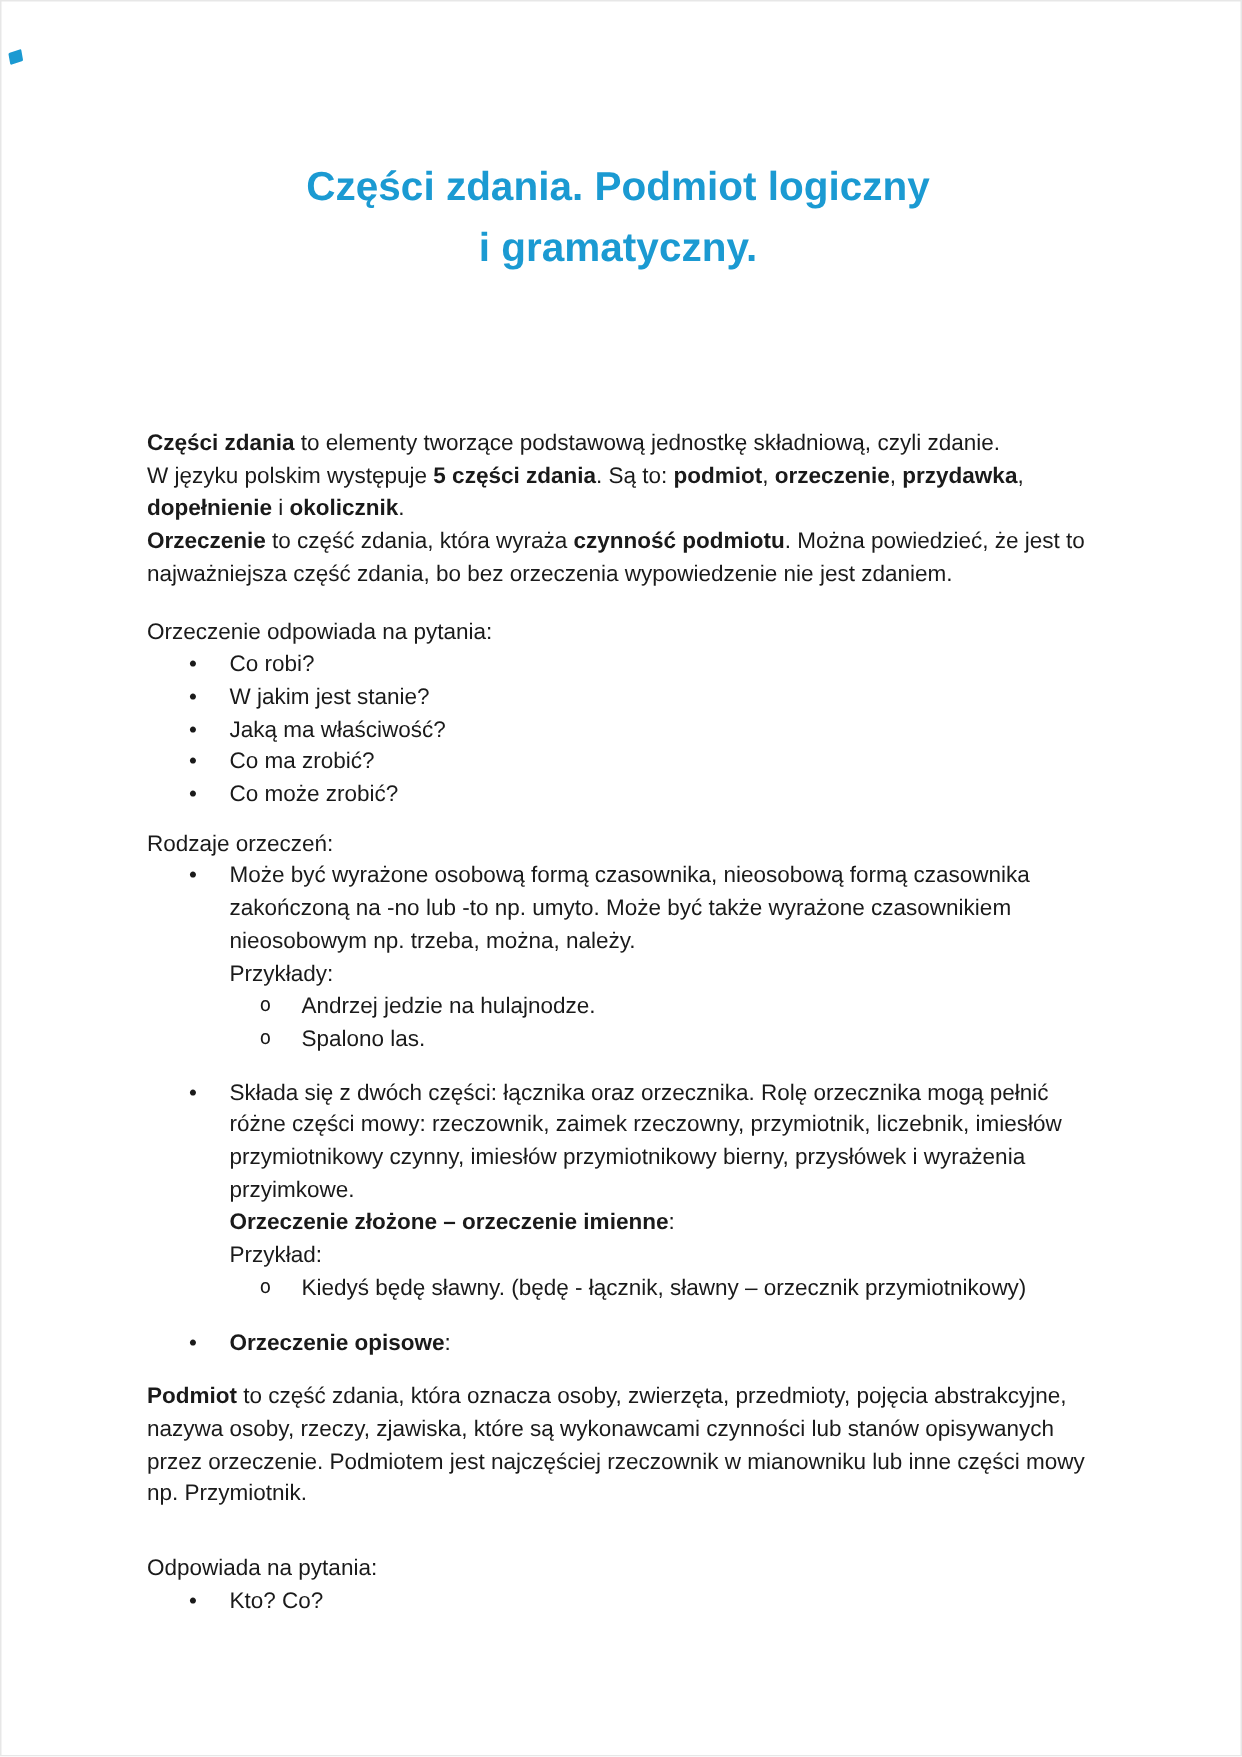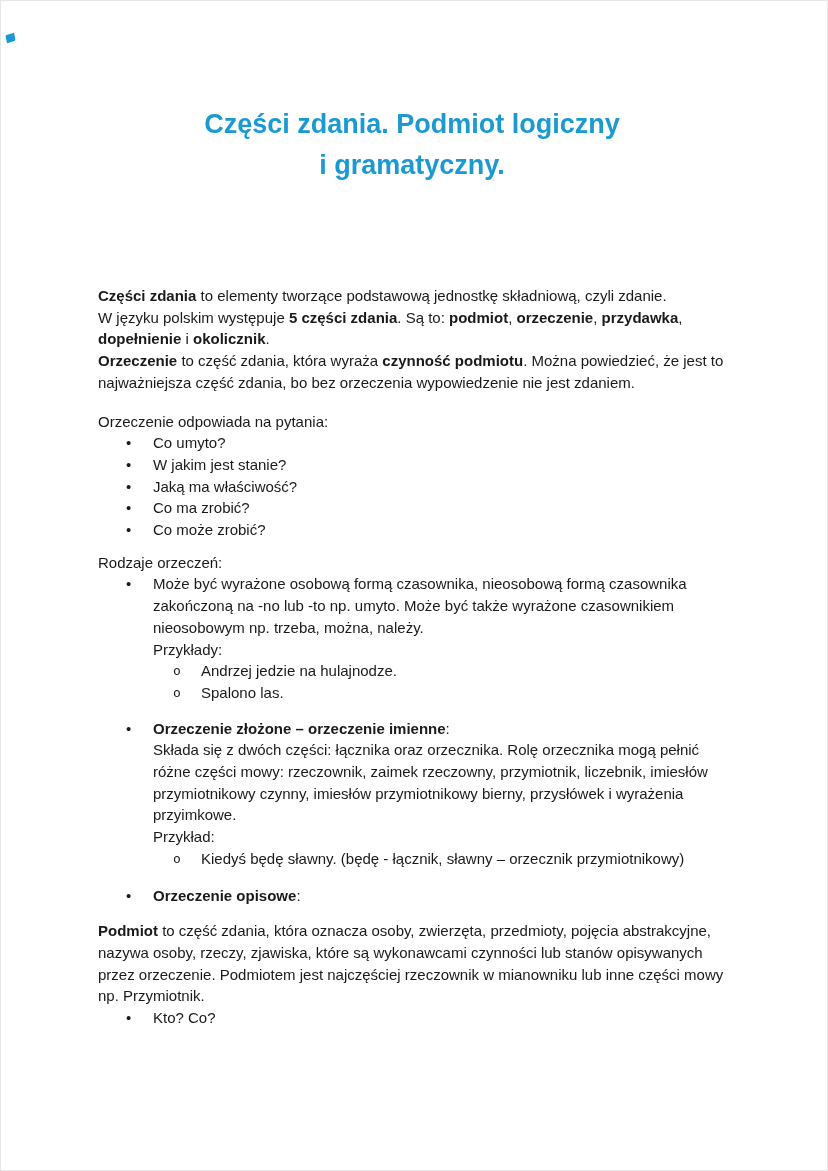--- a/index.html
+++ b/index.html
@@ -76,21 +76,21 @@
   </div>
 
   <div class="doc-content">
       <div class="para"><strong>Części zdania</strong><span> to elementy tworzące podstawową jednostkę składniową, czyli zdanie.</span><br><span>W języku polskim występuje </span><strong>5 części zdania</strong><span>. Są to: </span><strong>podmiot</strong><span>, </span><strong>orzeczenie</strong><span>, </span><strong>przydawka</strong><span>, </span><strong>dopełnienie</strong><span> i </span><strong>okolicznik</strong><span>.</span></div>
       <div class="para" style=""><strong>Orzeczenie</strong><span> to część zdania, która wyraża </span><strong>czynność podmiotu</strong><span>. Można powiedzieć, że jest to najważniejsza część zdania, bo bez orzeczenia wypowiedzenie nie jest zdaniem.</span></div>
       <div class="para" style="margin-top: 17px;"><span>Orzeczenie odpowiada na pytania:</span></div>
       <div class="list">
         <div class="li">
           <span class="glyph l1">•</span>
           <div class="licontent">
-            <div><span>Co umyto?</span></div>
+            <div><span>Co robi?</span></div>
           </div>
         </div>
         <div class="li">
           <span class="glyph l1">•</span>
           <div class="licontent">
             <div><span>W jakim jest stanie?</span></div>
           </div>
         </div>
         <div class="li">
           <span class="glyph l1">•</span>
@@ -124,37 +124,38 @@
             </div>
             <div class="li">
               <span class="glyph l2">o</span>
               <div class="licontent">Spalono las.</div>
             </div>
           </div>
         </div>
         <div class="li" style="margin-top: 14px;">
           <span class="glyph l1">•</span>
           <div class="licontent">
+            <div><span>Składa się z dwóch części: łącznika oraz orzecznika. Rolę orzecznika mogą pełnić różne części mowy: rzeczownik, zaimek rzeczowny, przymiotnik, liczebnik, imiesłów przymiotnikowy czynny, imiesłów przymiotnikowy bierny, przysłówek i wyrażenia przyimkowe.</span></div>
             <div><strong>Orzeczenie złożone – orzeczenie imienne</strong><span>:</span></div>
-            <div><span>Składa się z dwóch części: łącznika oraz orzecznika. Rolę orzecznika mogą pełnić różne części mowy: rzeczownik, zaimek rzeczowny, przymiotnik, liczebnik, imiesłów przymiotnikowy czynny, imiesłów przymiotnikowy bierny, przysłówek i wyrażenia przyimkowe.</span></div>
             <div><span>Przykład:</span></div>
             <div class="li">
               <span class="glyph l2">o</span>
               <div class="licontent">Kiedyś będę sławny. (będę - łącznik, sławny – orzecznik przymiotnikowy)</div>
             </div>
           </div>
         </div>
         <div class="li" style="margin-top: 15px;">
           <span class="glyph l1">•</span>
           <div class="licontent">
             <div><strong>Orzeczenie opisowe</strong><span>:</span></div>
           </div>
         </div>
       </div>
       <div class="para" style="margin-top: 14px;"><strong>Podmiot</strong><span> to część zdania, która oznacza osoby, zwierzęta, przedmioty, pojęcia abstrakcyjne, nazywa osoby, rzeczy, zjawiska, które są wykonawcami czynności lub stanów opisywanych przez orzeczenie. Podmiotem jest najczęściej rzeczownik w mianowniku lub inne części mowy np. Przymiotnik.</span></div>
+      <div class="para" style="margin-top: 28px;"><span>Odpowiada na pytania:</span></div>
       <div class="list">
         <div class="li">
           <span class="glyph l1">•</span>
           <div class="licontent">
             <div><span>Kto? Co?</span></div>
           </div>
         </div>
       </div>
     </div>
 </div>

